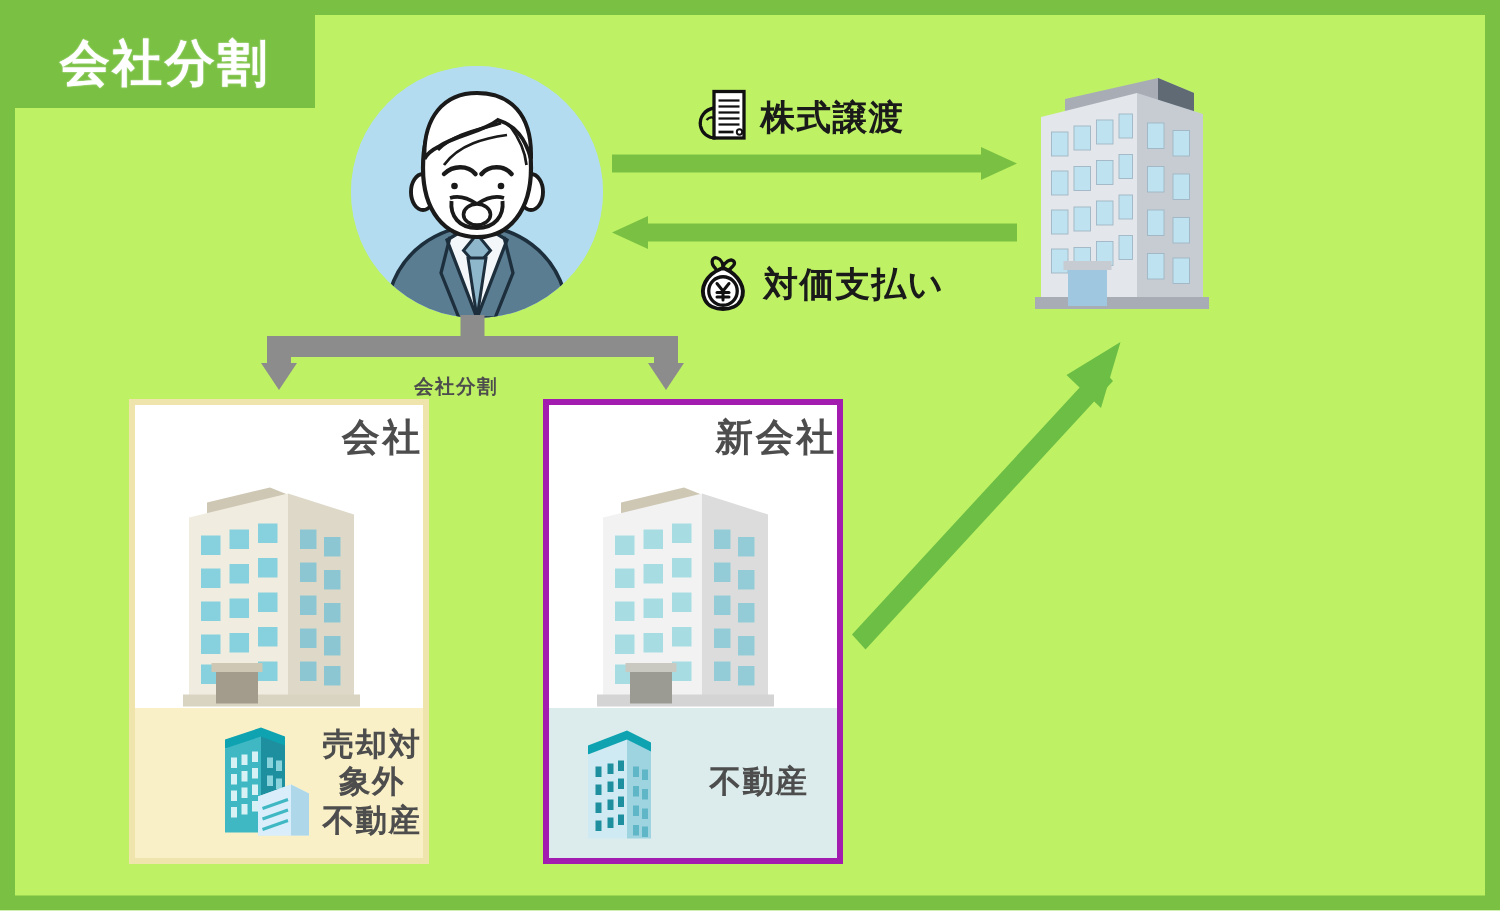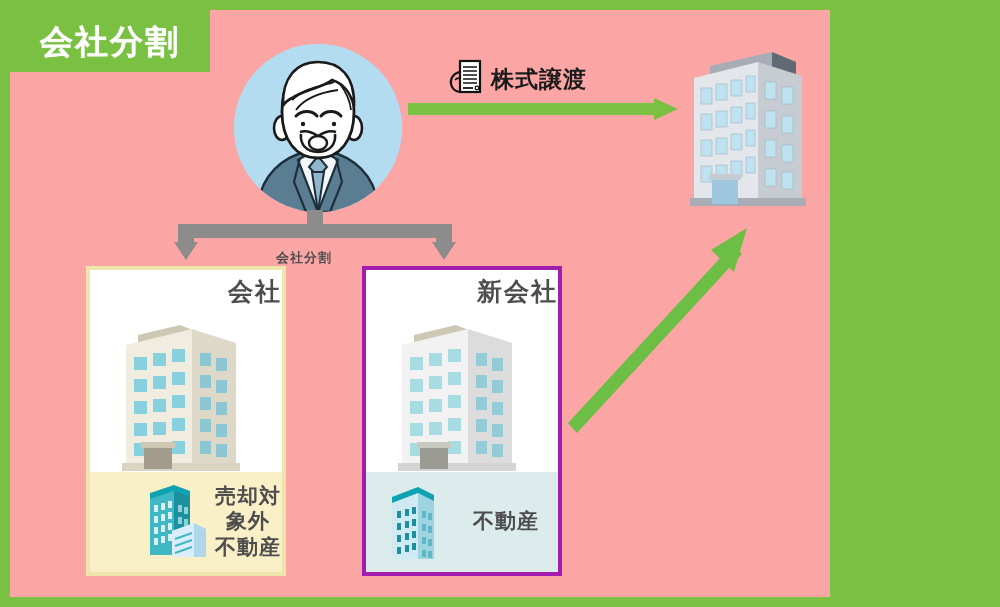--- a/index.html
+++ b/index.html
@@ -8,22 +8,22 @@
     font-family:"DejaVu Sans","Liberation Sans",sans-serif;
   }
 
   
   #frame{
     position:absolute;inset:0;
     background:#7ac143;
   }
   #canvas{
     position:absolute;left:10px;top:10px;
-    width:820px;height:587px;
-    background:#fca5a5;
+    width:980px;height:587px;
+    background:#bef264;
   }
 
   
   #title-banner{
     position:absolute;left:0;top:0;
     width:200px;height:62px;
     background:#7ac143;
     display:flex;align-items:center;justify-content:center;
     z-index:30;
   }
@@ -45,21 +45,21 @@
   #buyer-building{
     position:absolute;left:670px;top:22px;
     width:140px;height:188px;
   }
 
   #stock-row{position:absolute;left:398px;top:48px;width:270px;height:62px;}
   #pay-row{position:absolute;left:398px;top:134px;width:270px;height:66px;}
 
   .arrow-label{
     position:absolute;display:flex;align-items:center;gap:9px;
-    left:40px;
+    left:56px;
     justify-content:flex-end;
   }
   .arrow-label .lbl{
     font-size:23px;font-weight:bold;color:#1a1a1a;letter-spacing:1px;
     white-space:nowrap;line-height:1;
   }
 
   .bar-right,.bar-left{position:absolute;left:0;width:270px;height:22px;}
 
   
@@ -215,20 +215,40 @@
           <path d="M12 14 C6 15 2 20 3 26 C4 31 8 34 13 34" fill="none" stroke="#111" stroke-width="2.2"></path>
           <path d="M7 22 C9 20 11 20 12 21" fill="none" stroke="#111" stroke-width="1.6"></path>
         </svg>
         <span class="lbl">株式譲渡</span>
       </div>
       <svg class="bar-right" style="top:40px;" viewBox="0 0 270 22" preserveAspectRatio="none">
         <polygon points="0,5 246,5 246,0 270,11 246,22 246,17 0,17" fill="#7ac143"></polygon>
       </svg>
     </div>
 
+    <div id="pay-row">
+      <svg class="bar-left" style="top:0;" viewBox="0 0 270 22" preserveAspectRatio="none">
+        <polygon points="270,5 24,5 24,0 0,11 24,22 24,17 270,17" fill="#7ac143"></polygon>
+      </svg>
+      <div class="arrow-label" style="top:26px;">
+        <svg width="36" height="40" viewBox="0 0 36 40">
+          <path d="M13 9 C9 5 11 1 14 2 C17 3 18 6 18 8 C19 5 23 2 25 4 C27 6 24 8 22 10" fill="none" stroke="#111" stroke-width="2.2" stroke-linecap="round"></path>
+          <path d="M17 9 C7 13 2 22 6 30 C10 38 26 38 30 30 C34 22 28 13 19 9 Z" fill="#fff" stroke="#111" stroke-width="2.6"></path>
+          <circle cx="18" cy="24" r="9.5" fill="none" stroke="#111" stroke-width="2.2"></circle>
+          <g stroke="#111" stroke-width="2" stroke-linecap="round">
+            <line x1="14" y1="19" x2="18" y2="24"></line>
+              <line x1="22" y1="19" x2="18" y2="24"></line>
+            <line x1="18" y1="24" x2="18" y2="30"></line>
+            <line x1="14" y1="25" x2="22" y2="25"></line>
+              <line x1="14" y1="28" x2="22" y2="28"></line>
+          </g>
+        </svg>
+        <span class="lbl">対価支払い</span>
+      </div>
+    </div>
 
     <svg id="split" viewBox="0 0 310 62">
       <rect x="147" y="0" width="16" height="18" fill="#8c8c8c"></rect>
       <rect x="18" y="14" width="274" height="14" fill="#8c8c8c"></rect>
       <rect x="18" y="14" width="16" height="20" fill="#8c8c8c"></rect>
       <polygon points="14,32 38,32 26,50" fill="#8c8c8c"></polygon>
       <rect x="276" y="14" width="16" height="20" fill="#8c8c8c"></rect>
       <polygon points="272,32 296,32 284,50" fill="#8c8c8c"></polygon>
     </svg>
     <div id="split-label">会社分割</div>

